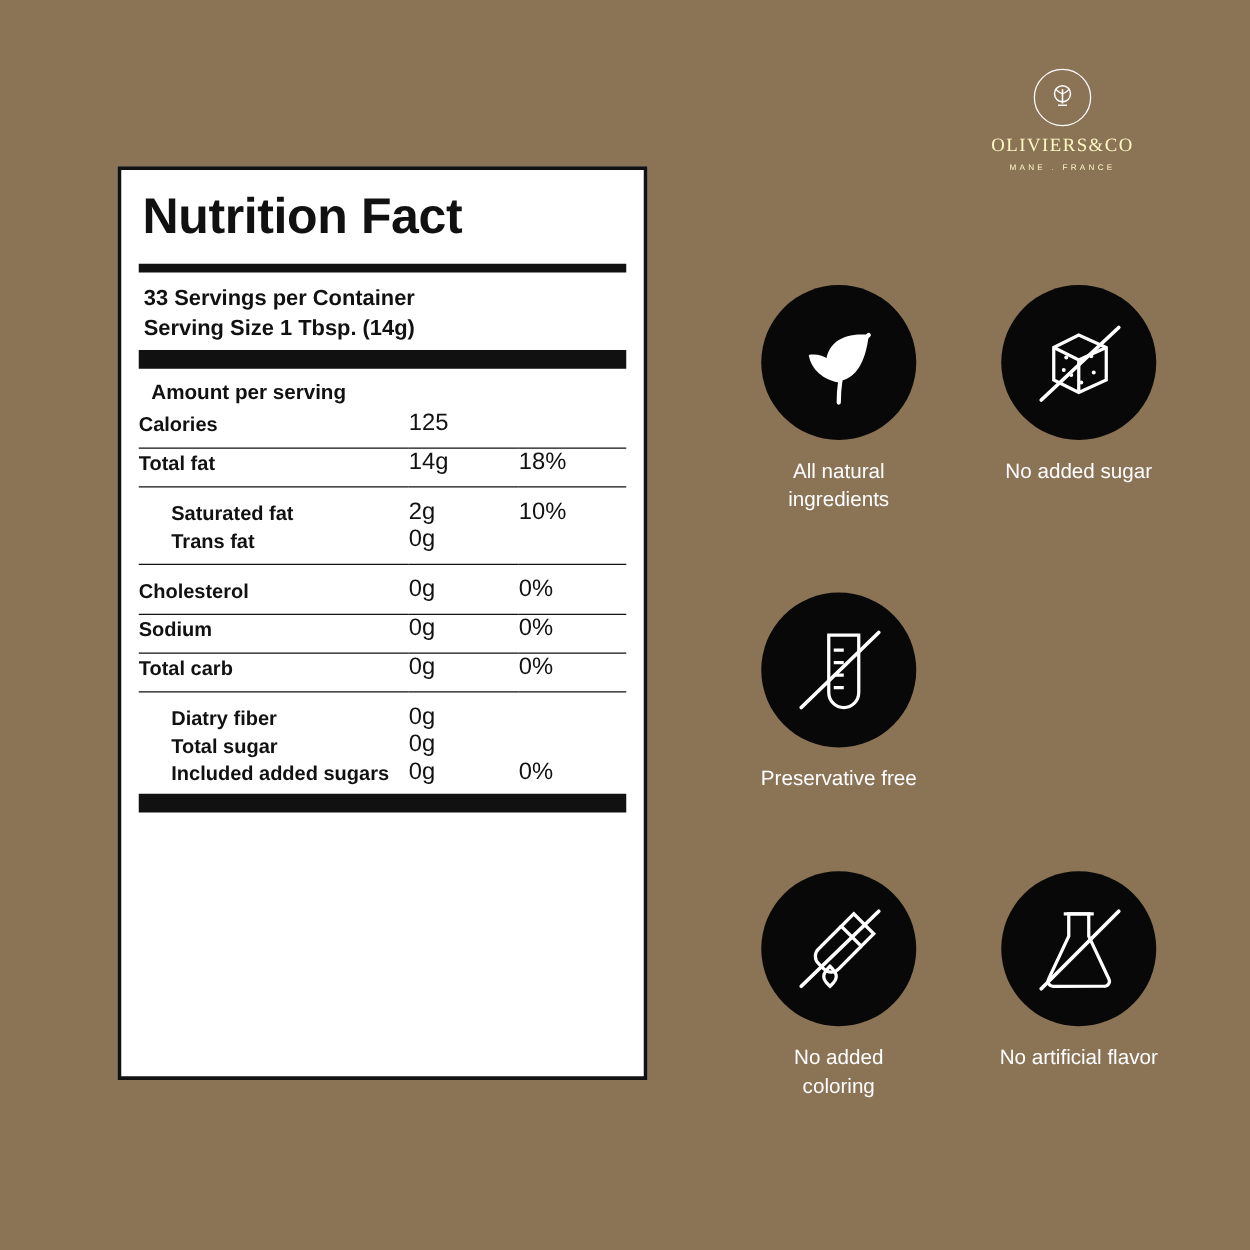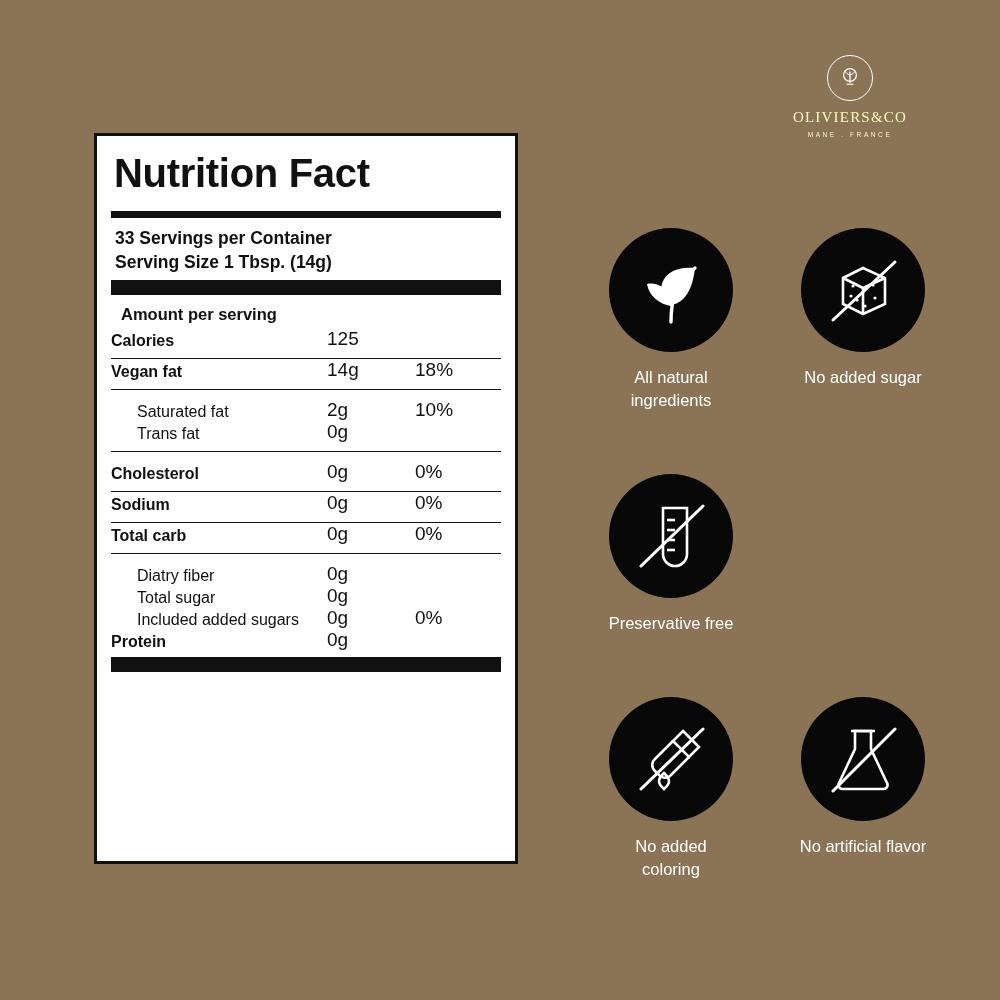--- a/index.html
+++ b/index.html
@@ -110,21 +110,21 @@
     padding: 0;
     vertical-align: bottom;
   }
   td.lbl {
     padding-left: 10px;
     padding-bottom: 3px;
     white-space: nowrap;
   }
   td.lbl.ind {
     padding-left: 26px;
-    font-weight: 400;
+    font-weight: 700;
   }
   td.val {
     width: 88px;
     text-align: left;
     padding-bottom: 3px;
     padding-left: 6px;
   }
   td.dv {
     width: 86px;
     text-align: left;
@@ -213,21 +213,21 @@
         <tr class="bold">
           <td class="lbl">Calories</td>
           <td class="val numfont">125</td>
           <td class="dv numfont"></td>
         </tr>
         <tr class="sep">
             <td colspan="3"></td>
           </tr>
 
         <tr class="bold">
-          <td class="lbl">Vegan fat</td>
+          <td class="lbl">Total fat</td>
           <td class="val numfont">14g</td>
           <td class="dv numfont">18%</td>
         </tr>
         <tr class="sep">
             <td colspan="3"></td>
           </tr>
         <tr class="gap">
             <td colspan="3"></td>
           </tr>
 
@@ -285,25 +285,20 @@
         </tr>
         <tr>
           <td class="lbl ind">Total sugar</td>
           <td class="val numfont">0g</td>
           <td class="dv numfont"></td>
         </tr>
         <tr>
           <td class="lbl ind">Included added sugars</td>
           <td class="val numfont">0g</td>
           <td class="dv numfont">0%</td>
-        </tr>
-        <tr class="bold">
-          <td class="lbl">Protein</td>
-          <td class="val numfont">0g</td>
-          <td class="dv numfont"></td>
         </tr>
       </tbody>
     </table>
 
     <div class="rule-bar"></div>
   </div>
 
   <div id="badges">
 
     <div class="badge-row">

